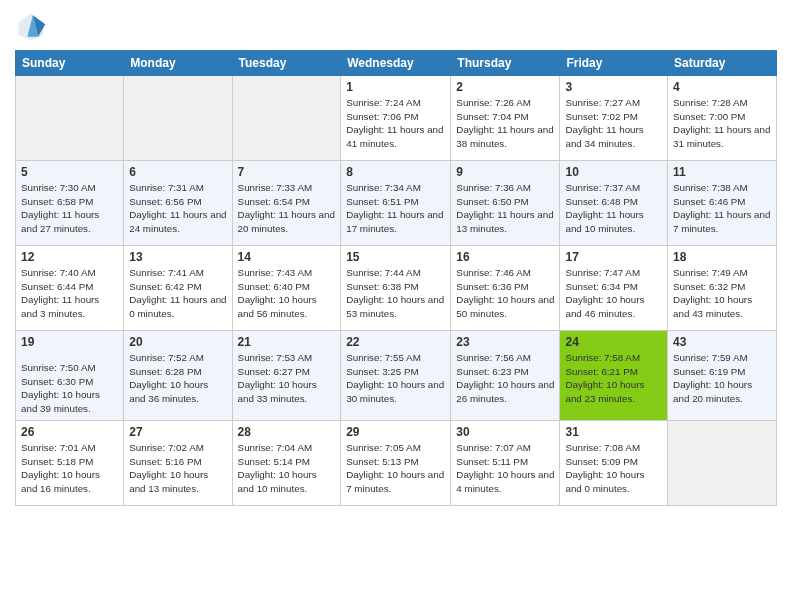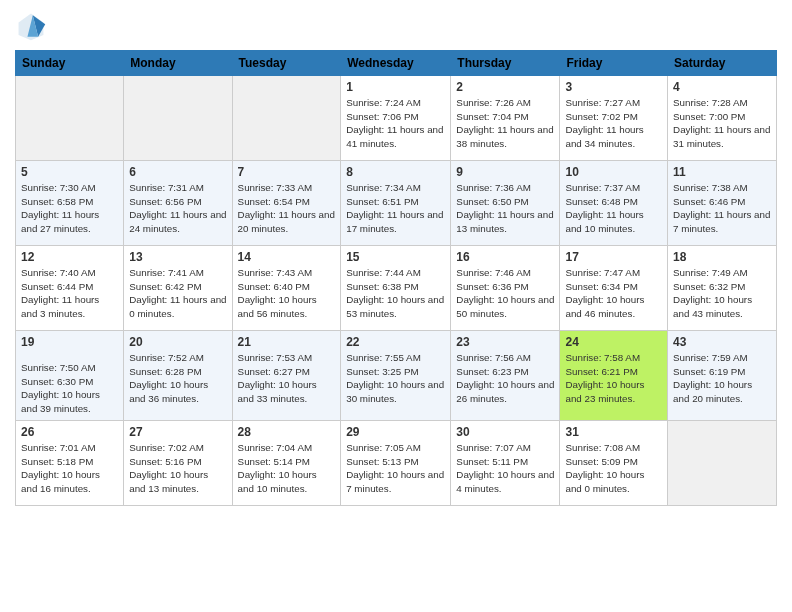--- a/index.html
+++ b/index.html
@@ -59,21 +59,21 @@
       font-size: 14px;
       color: #555;
     }
     .calendar {
       width: 100%;
       border-collapse: collapse;
       font-size: 10.5px;
     }
     .calendar thead tr th {
       background: #2e7ab6;
-      color: #000000;
+      color: #ffffff;
       text-align: left;
       padding: 5px 6px;
       font-size: 12px;
       font-weight: bold;
       border: 1px solid #2e7ab6;
     }
     .calendar tbody tr td {
       border: 1px solid #ccc;
       vertical-align: top;
       padding: 4px 5px;
@@ -278,21 +278,21 @@
             <div class="day-info" style="white-space: pre-line;">Sunrise: 7:55 AM
 Sunset: 3:25 PM
 Daylight: 10 hours and 30 minutes.</div>
           </td>
           <td style="background: rgb(240, 245, 251);">
             <div class="day-number">23</div>
             <div class="day-info" style="white-space: pre-line;">Sunrise: 7:56 AM
 Sunset: 6:23 PM
 Daylight: 10 hours and 26 minutes.</div>
           </td>
-          <td style="background: #bef264;">
+          <td style="background: #84cc16;">
             <div class="day-number">24</div>
             <div class="day-info" style="white-space: pre-line;">Sunrise: 7:58 AM
 Sunset: 6:21 PM
 Daylight: 10 hours and 23 minutes.</div>
           </td>
           <td style="background: rgb(240, 245, 251);">
             <div class="day-number">43</div>
             <div class="day-info" style="white-space: pre-line;">Sunrise: 7:59 AM
 Sunset: 6:19 PM
 Daylight: 10 hours and 20 minutes.</div>

